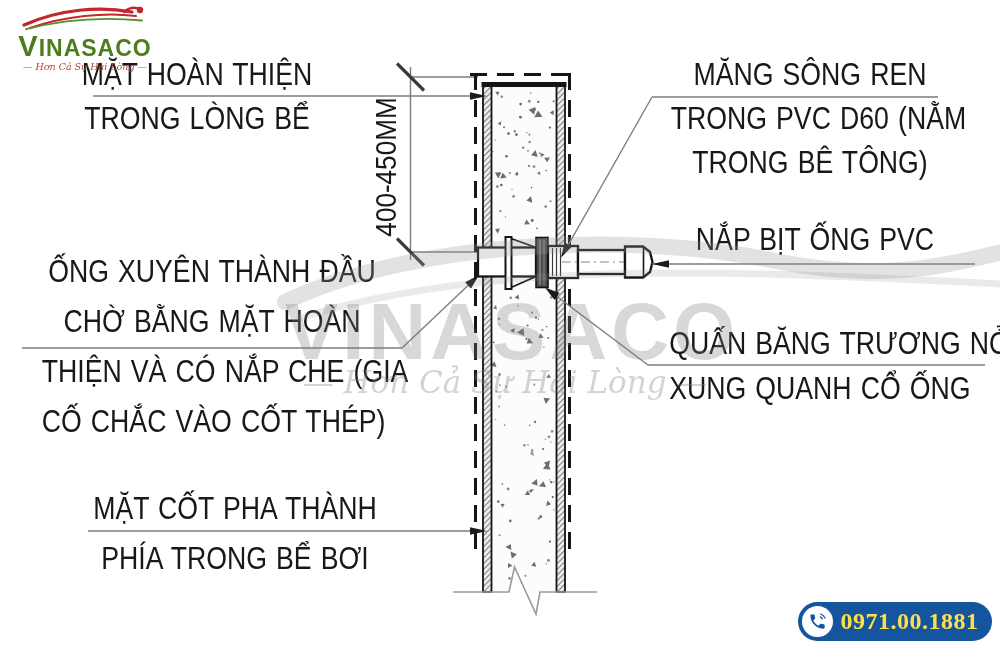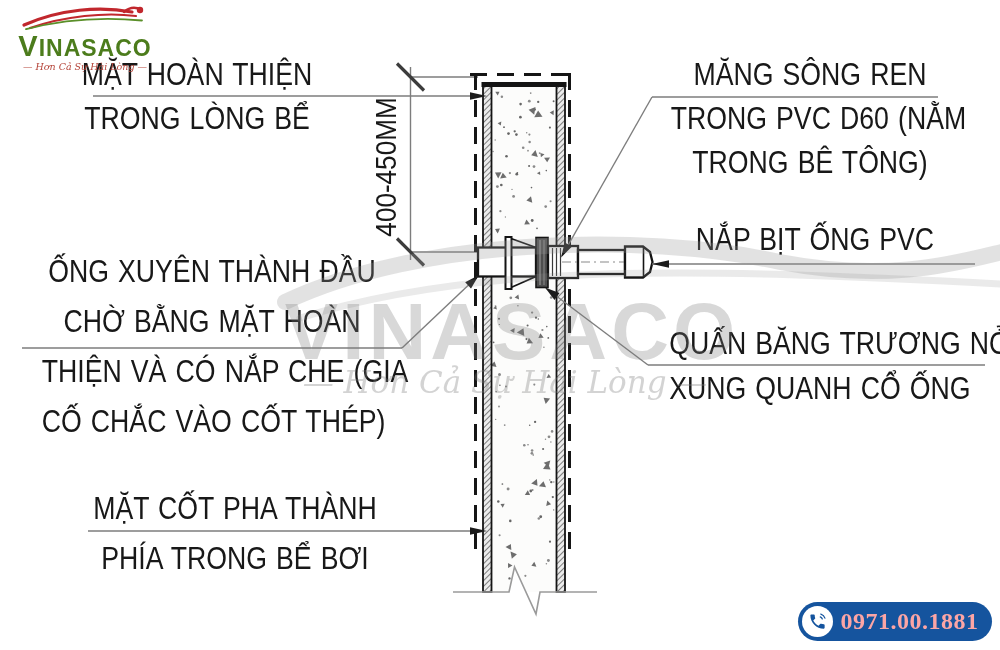--- a/index.html
+++ b/index.html
@@ -30,21 +30,21 @@
   
   #logo{left:10px;top:4px;width:150px;text-align:center;z-index:5;}
   #logo-name{font-size:23px;font-weight:bold;color:#4c7c1c;letter-spacing:1px;line-height:24px;}
   #logo-name::first-letter{font-size:29px;}
   #logo-tagline{font-size:9.5px;font-style:italic;font-family:"DejaVu Serif",serif;color:#b5453a;margin-top:1px;}
   
   #phone-badge{left:798px;top:602px;width:194px;height:39px;background:#15549e;border-radius:20px;
                z-index:5;display:flex;align-items:center;cursor:pointer;}
   #phone-icon-circle{width:31px;height:31px;border-radius:50%;background:#ffffff;margin-left:4px;
                      display:flex;align-items:center;justify-content:center;flex:0 0 auto;}
-  #phone-number{flex:1;text-align:center;color:#fca5a5;font-weight:bold;font-size:24px;
+  #phone-number{flex:1;text-align:center;color:#fde047;font-weight:bold;font-size:24px;
                 font-family:"Liberation Serif",serif;letter-spacing:0.5px;padding-right:6px;}
 </style>
 </head>
 <body>
 
 <svg id="drawing" class="abs" width="1000" height="650" viewBox="0 0 1000 650">
   <defs>
     <pattern id="hatch" width="4" height="4" patternUnits="userSpaceOnUse" patternTransform="rotate(45)">
       <rect width="4" height="4" fill="#ececec"></rect>
       <line x1="0" y1="0" x2="0" y2="4" stroke="#4a4a4a" stroke-width="1.4"></line>

